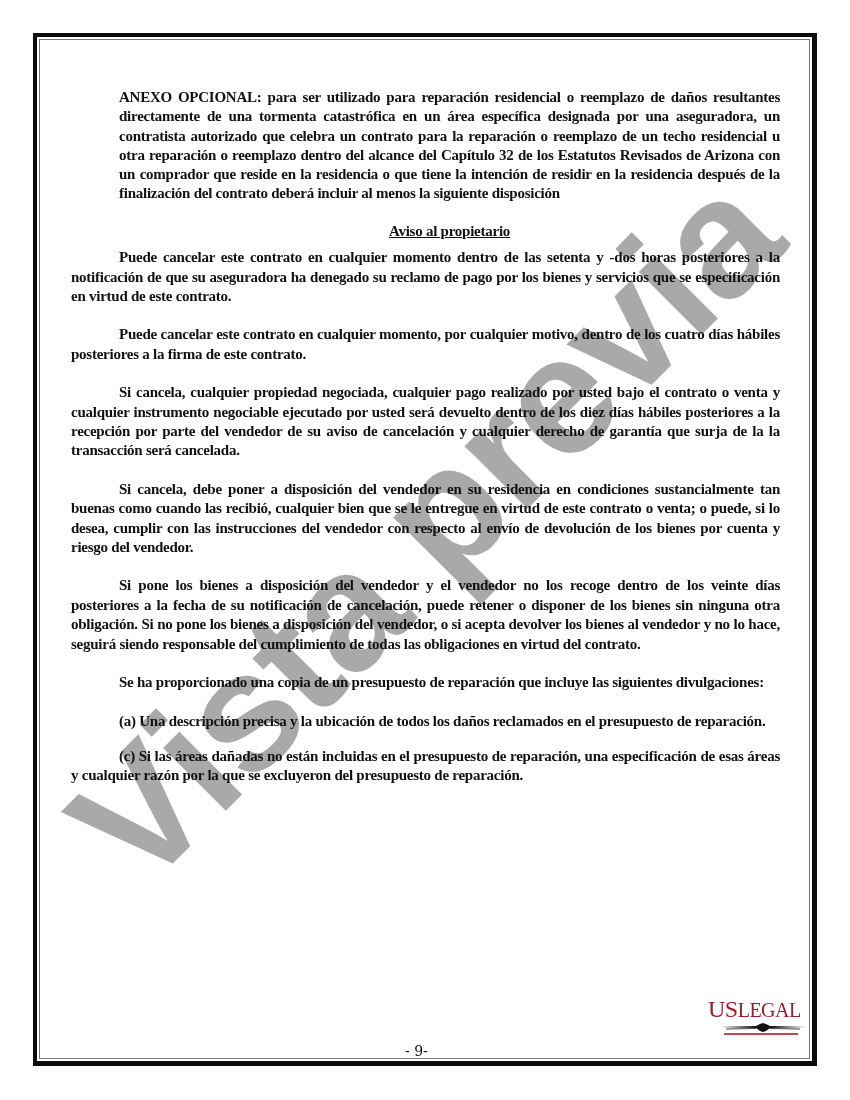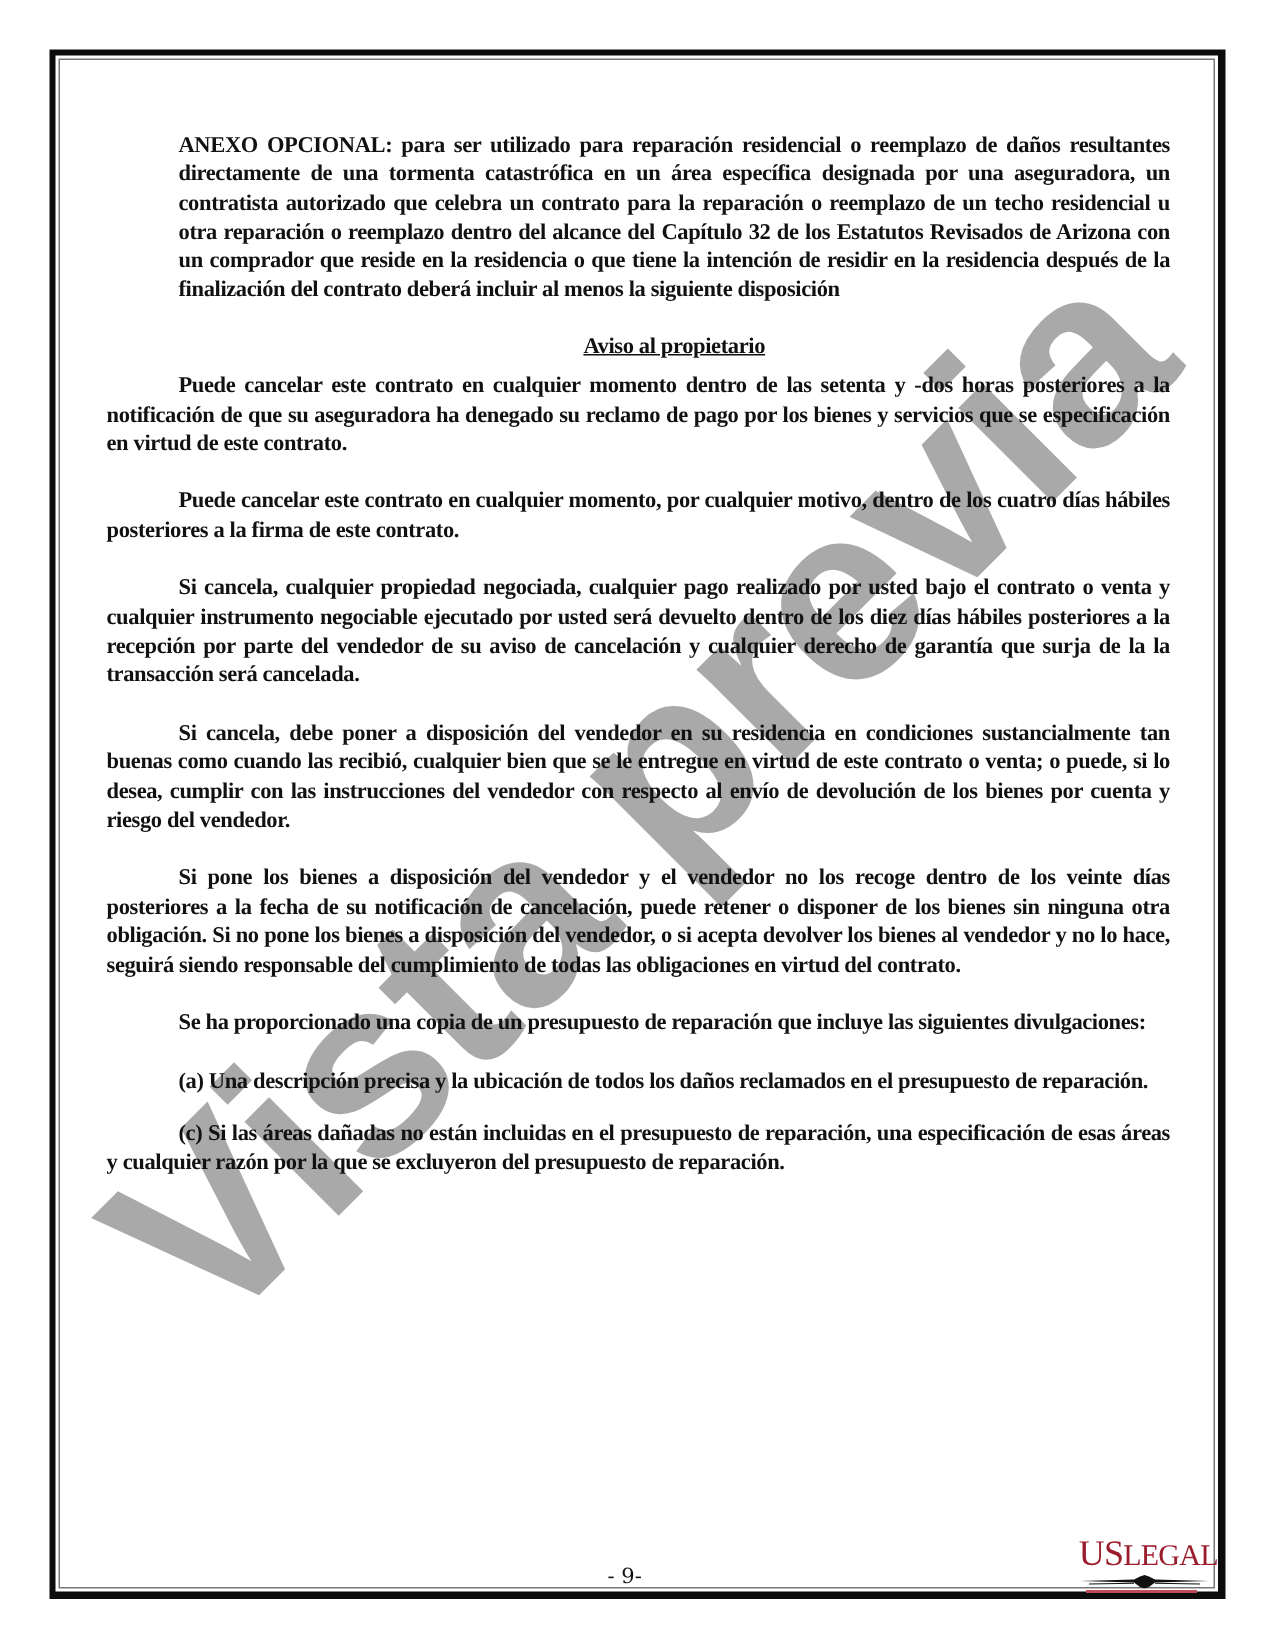--- a/index.html
+++ b/index.html
@@ -94,25 +94,24 @@
     left: 405px;
     top: 1043px;
     font-family: "DejaVu Serif", serif;
     font-weight: normal;
     font-size: 14px;
     z-index: 2;
   }
   .logo {
     position: absolute;
     left: 708px;
-    top: 1024px;
+    top: 997px;
     width: 115px;
     height: 40px;
     z-index: 3;
-    text-align: center;
   }
   .logo-text {
     font-family: "Liberation Serif", serif;
     font-size: 24px;
     color: #9b1c2c;
     letter-spacing: -0.5px;
     line-height: 24px;
   }
   .logo-text .small {
     font-size: 20px;

